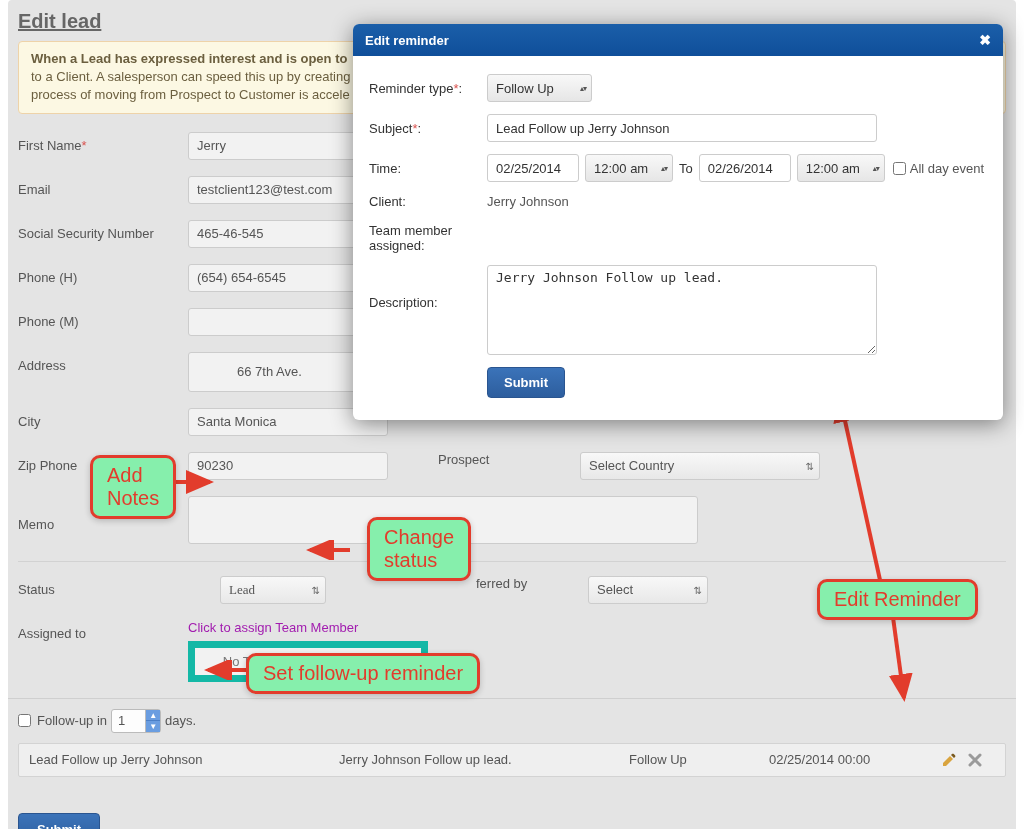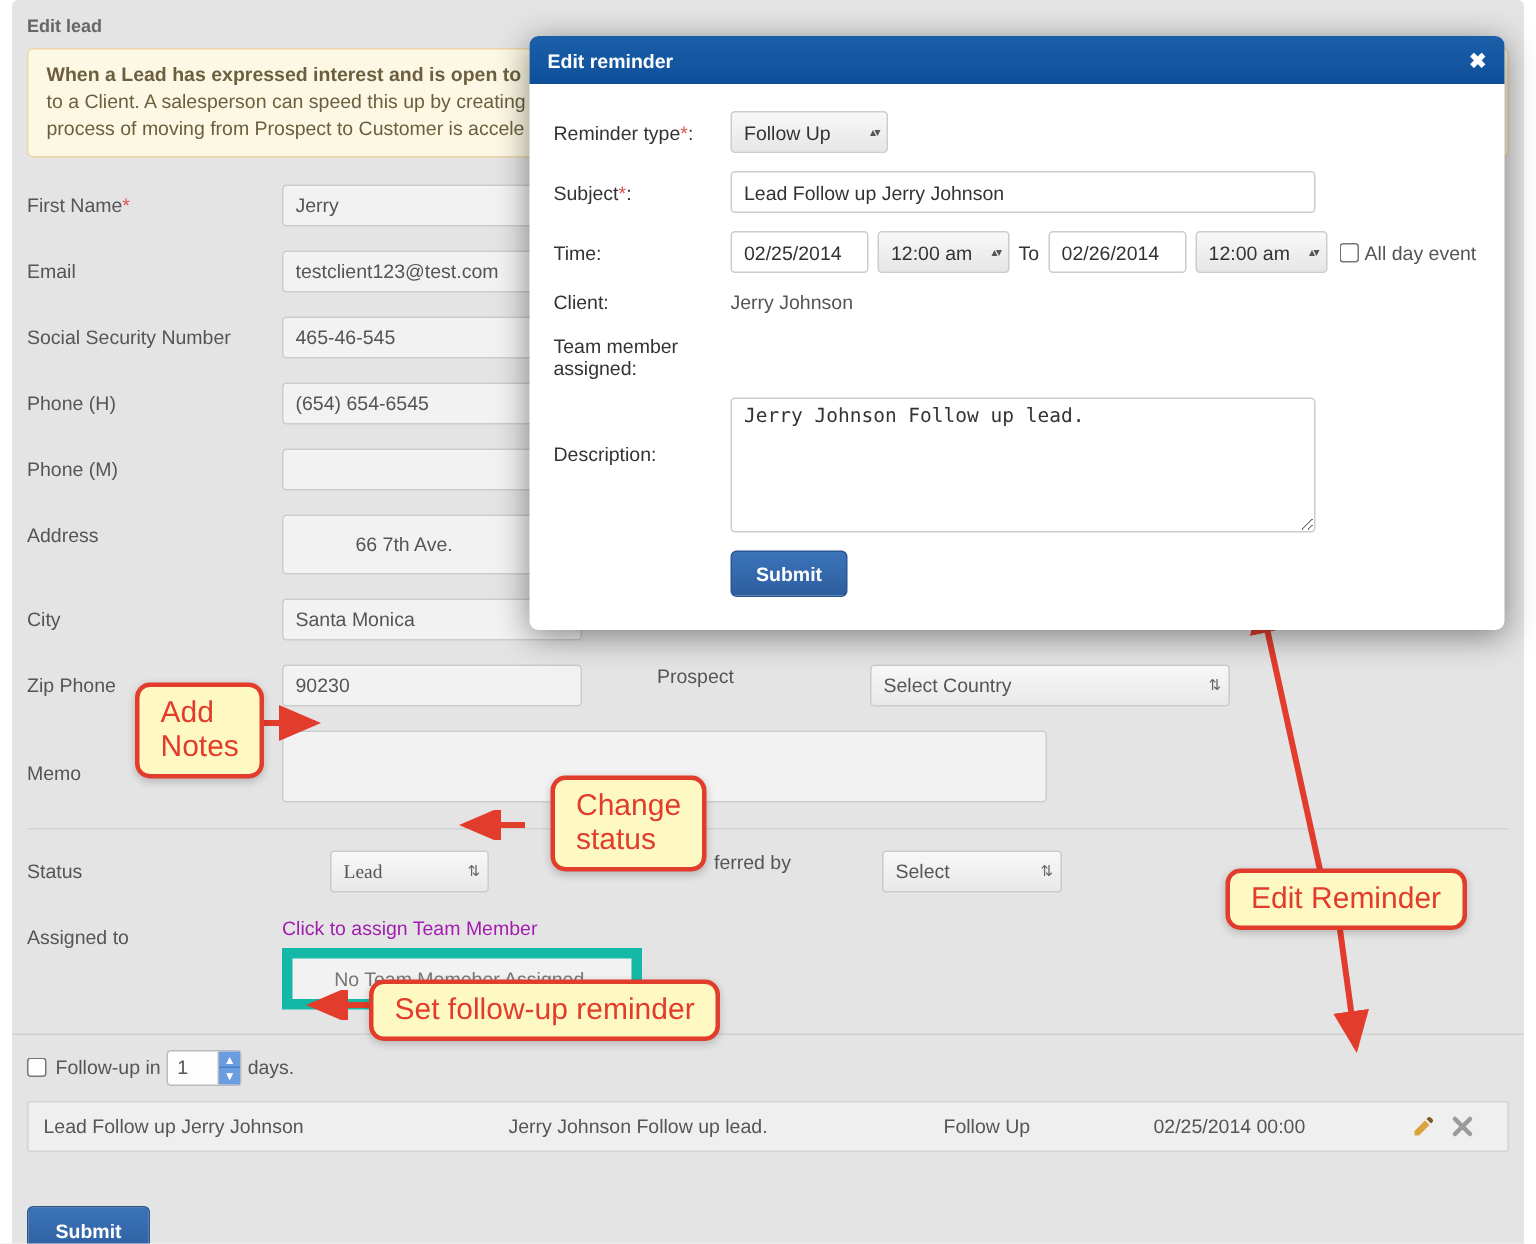--- a/index.html
+++ b/index.html
@@ -13,24 +13,25 @@
     position: relative;
     overflow: hidden;
   }
   .page {
     background: #e4e4e4;
     border-radius: 4px;
     margin: 0 8px 8px 8px;
     padding: 0 0 16px 0;
   }
   .page-title {
-    font-size: 12px;
+    font-size: 20px;
     font-weight: bold;
     color: #666;
     padding: 10px 10px 8px 10px;
+    text-decoration: underline;
   }
   .info-box {
     background: #fcf8e3;
     border: 1px solid #eed3a9;
     border-radius: 4px;
     margin: 0 10px 8px 10px;
     padding: 8px 12px;
     color: #6b5f3f;
     line-height: 1.4;
   }
@@ -120,21 +121,21 @@
     padding: 8px 18px;
     border-radius: 4px;
     cursor: pointer;
     font-size: 13px;
   }
   .submit-area { padding: 36px 10px 10px 10px; }
 
   
   .callout {
     position: absolute;
-    background: #fef9c3;
+    background: #86efac;
     border: 3px solid #e23c2c;
     border-radius: 10px;
     padding: 6px 14px;
     color: #e23c2c;
     font-size: 20px;
     line-height: 1.15;
     box-shadow: 0 2px 6px rgba(0,0,0,0.2);
     z-index: 5;
   }
   .arrow { position:absolute; z-index:4; pointer-events:none; }

